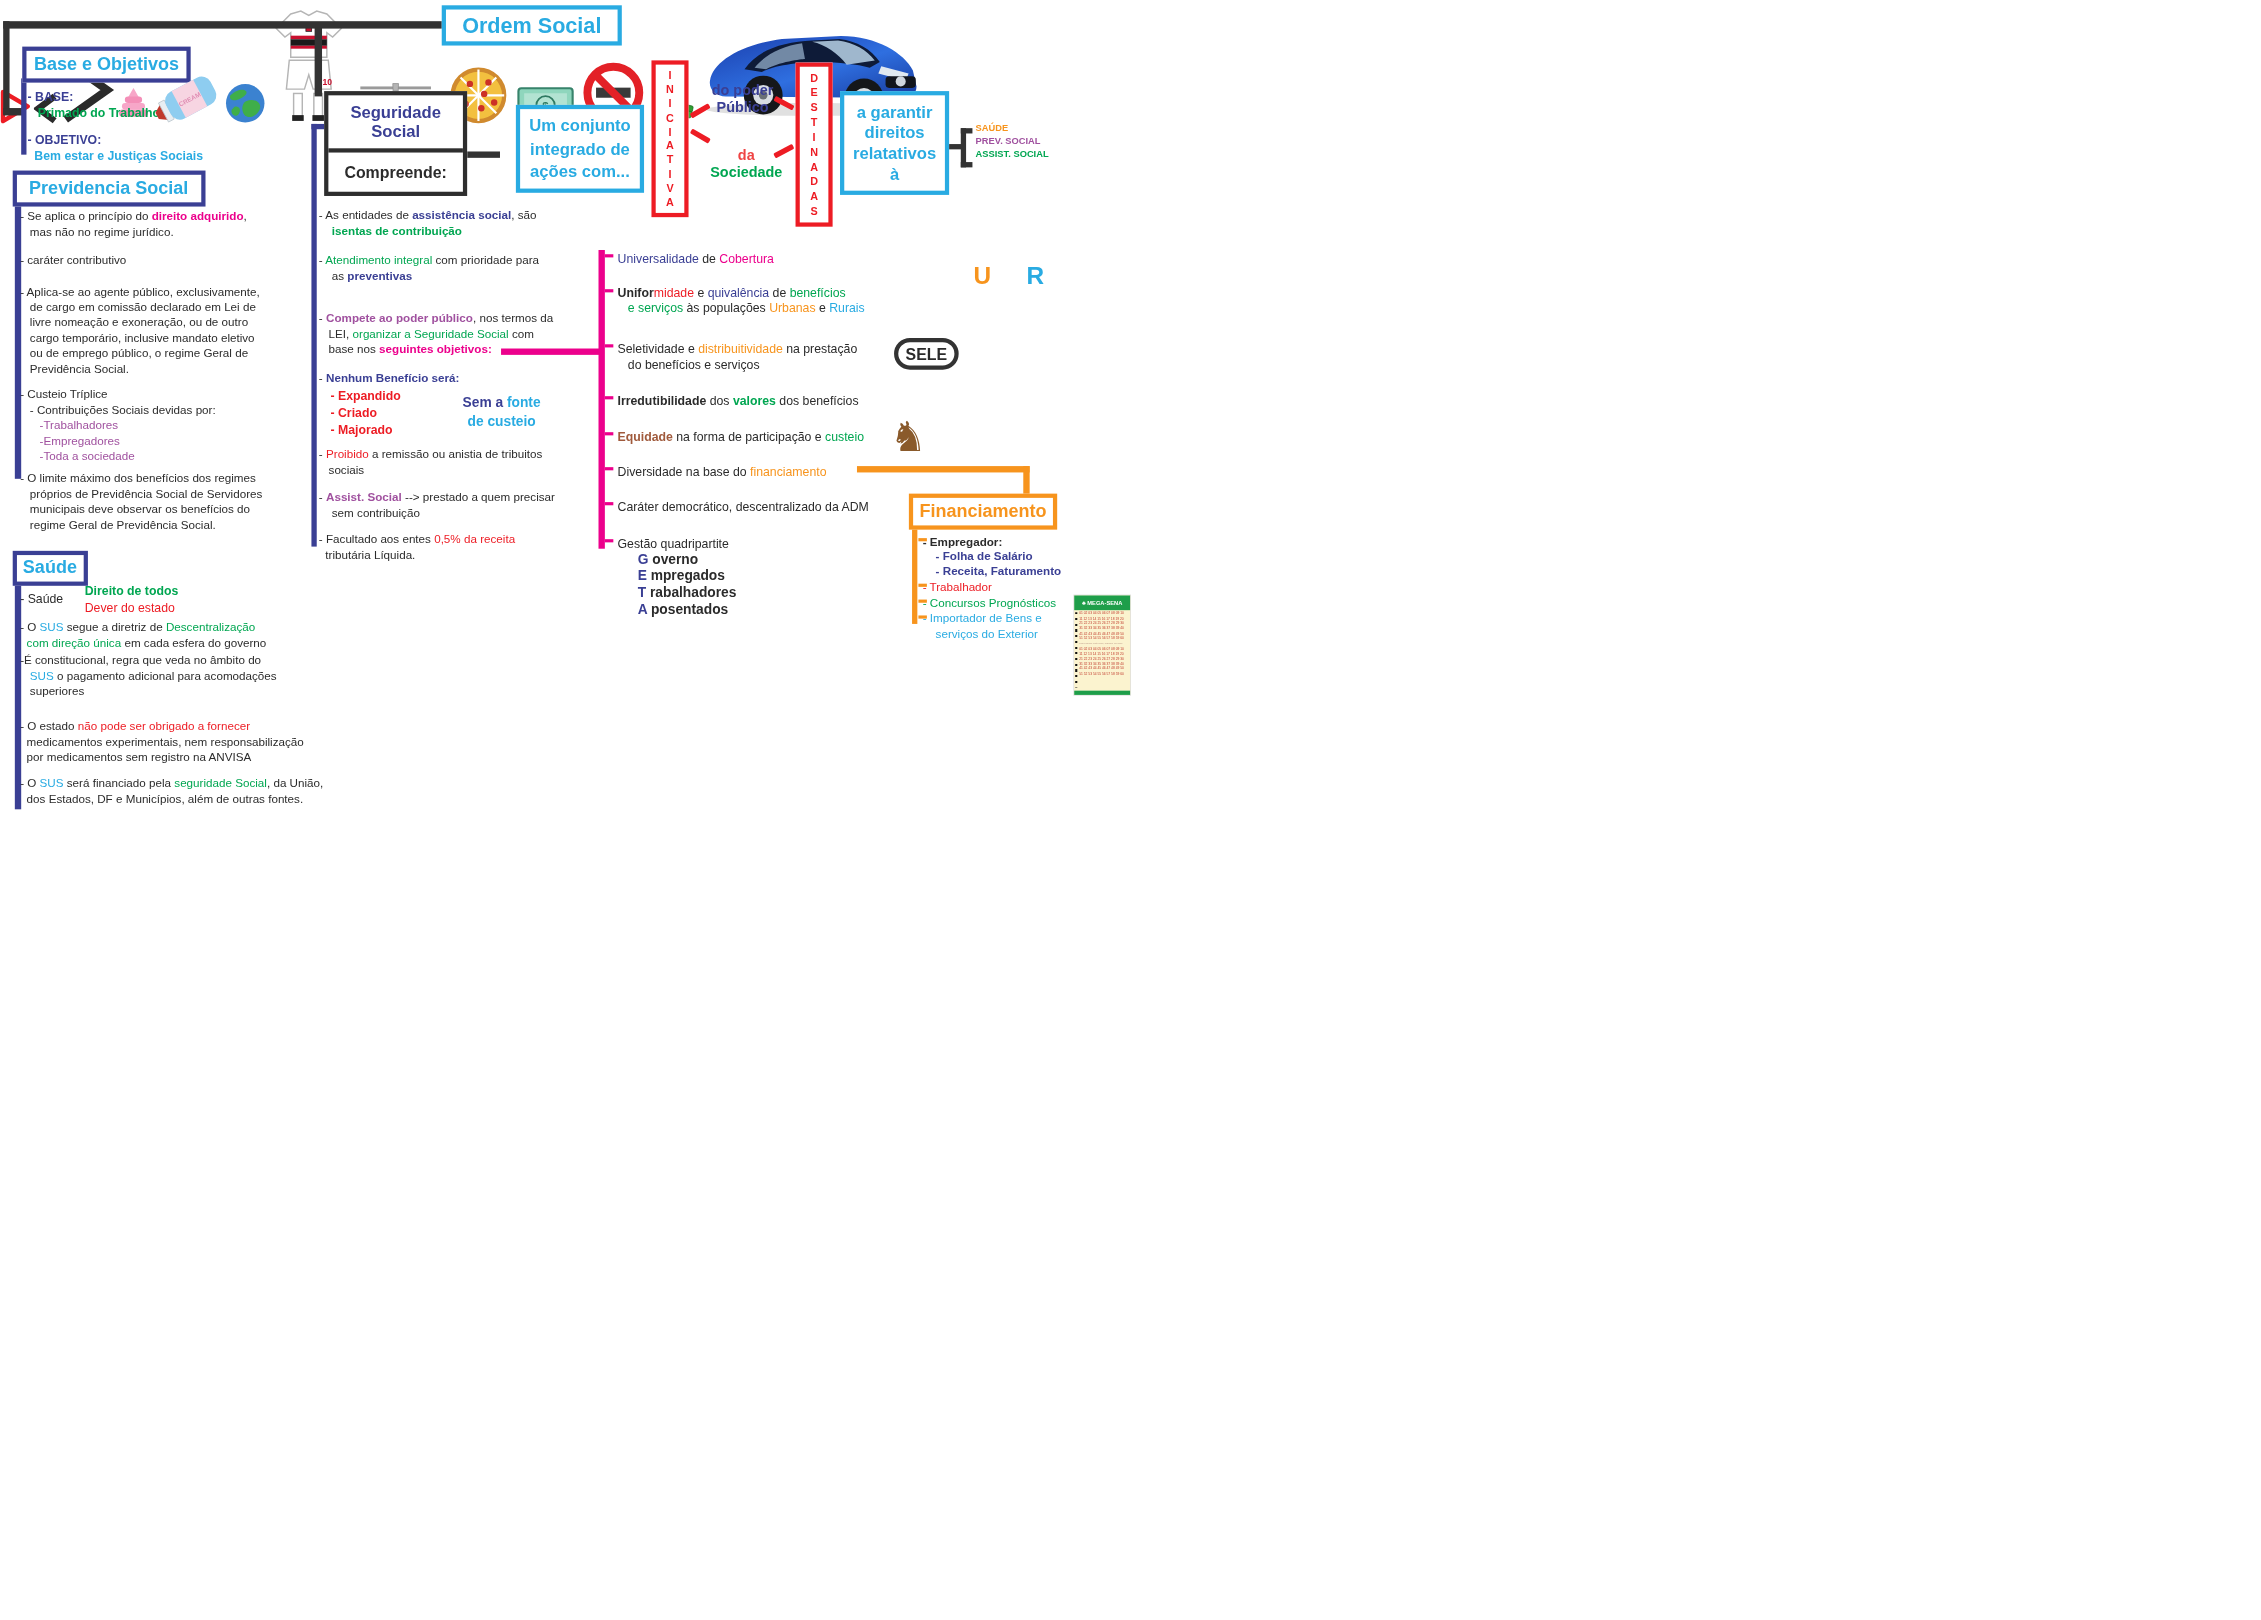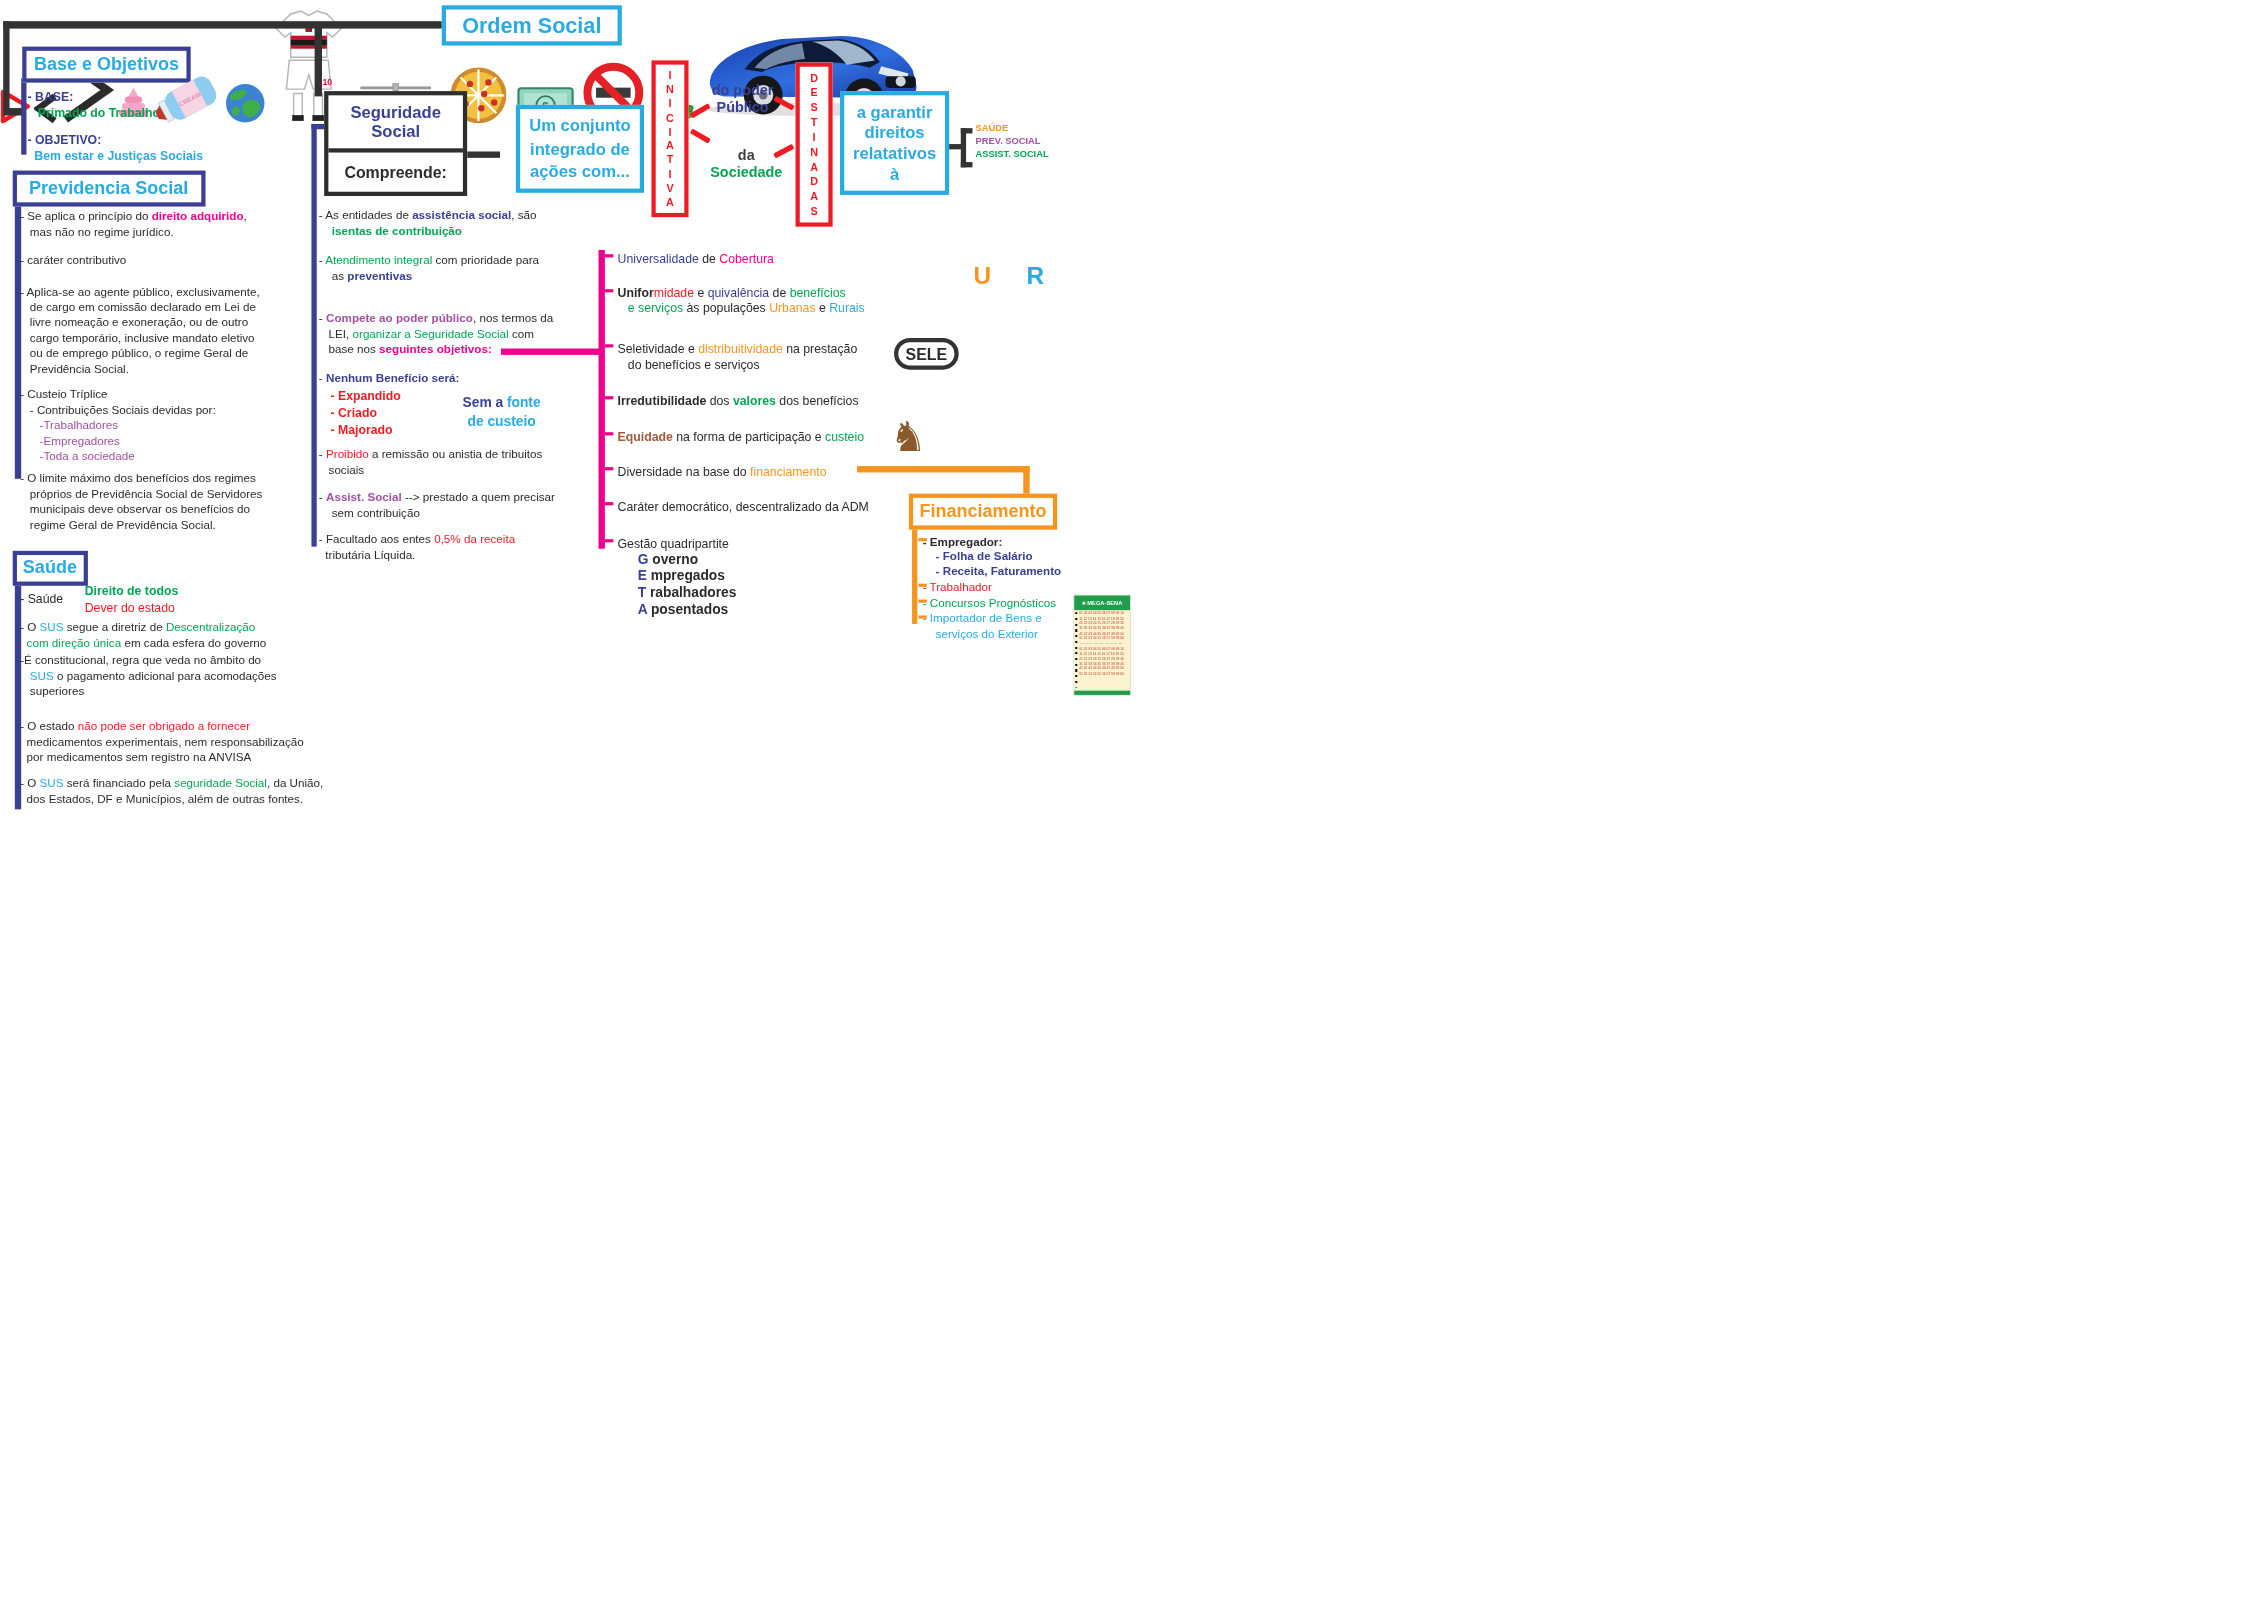--- a/index.html
+++ b/index.html
@@ -129,21 +129,21 @@
         <div>C</div>
         <div>I</div>
         <div>A</div>
         <div>T</div>
         <div>I</div>
         <div>V</div>
         <div>A</div>
       </div>
 
   <div class="t" style="left:667px;top:78px;width:68px;text-align:center;font-size:13.6px;line-height:1.15"><span style="color: rgb(58, 63, 148); font-weight: 700;">do poder</span><br><span style="color: rgb(58, 63, 148); font-weight: 700;">Público</span></div>
-  <div class="t" style="left:667px;top:139px;width:75px;text-align:center;font-size:13.6px;line-height:1.15"><span style="color: #404040; font-weight: 700;">da</span><br><span style="color: rgb(0, 166, 81); font-weight: 700;">Sociedade</span></div>
+  <div class="t" style="left:667px;top:139px;width:75px;text-align:center;font-size:13.6px;line-height:1.15"><span style="color: #ef4444; font-weight: 700;">da</span><br><span style="color: rgb(0, 166, 81); font-weight: 700;">Sociedade</span></div>
 
   <div class="diag" style="left:651px;top:102px;transform:rotate(-30deg)"></div>
   <div class="diag" style="left:651px;top:126px;transform:rotate(30deg)"></div>
   <div class="diag" style="left:730px;top:95px;transform:rotate(28deg)"></div>
   <div class="diag" style="left:730px;top:140px;transform:rotate(-28deg)"></div>
 
   <div class="vbox b-red" style="left:751px;top:59px;width:35px;height:155px">
         <div>D</div>
         <div>E</div>
         <div>S</div>

